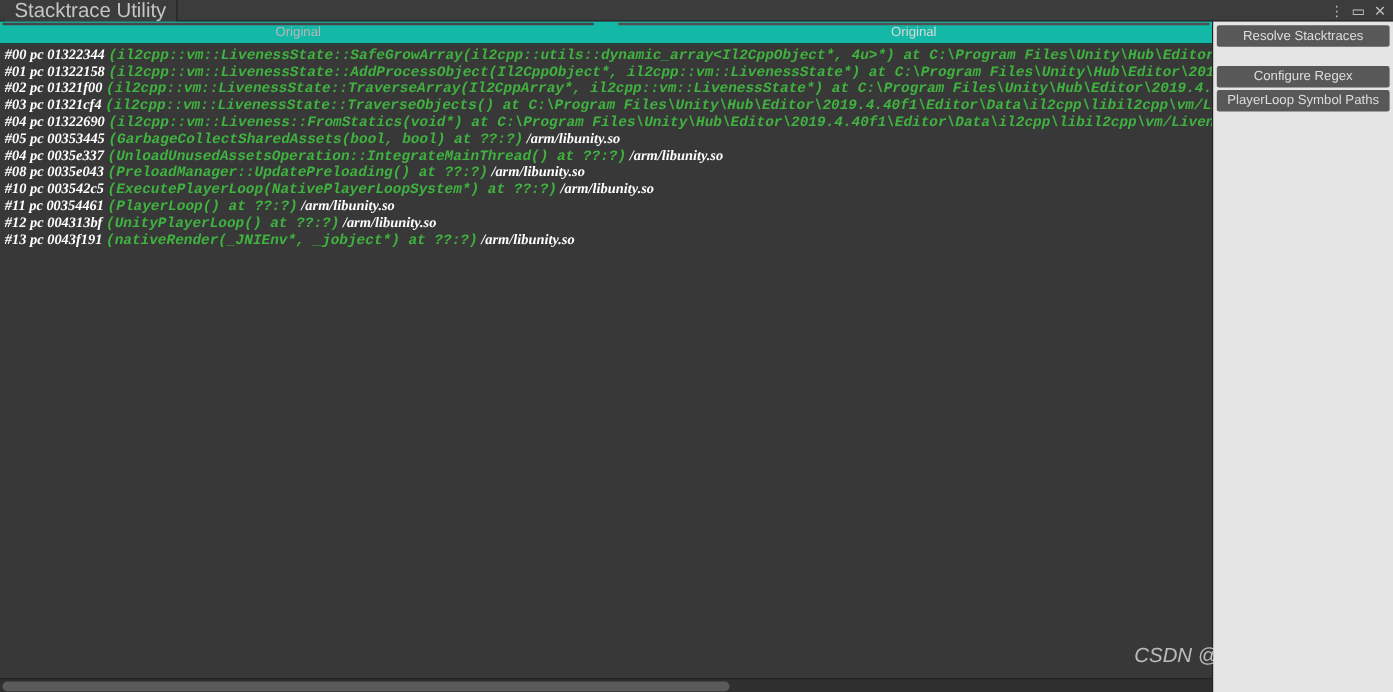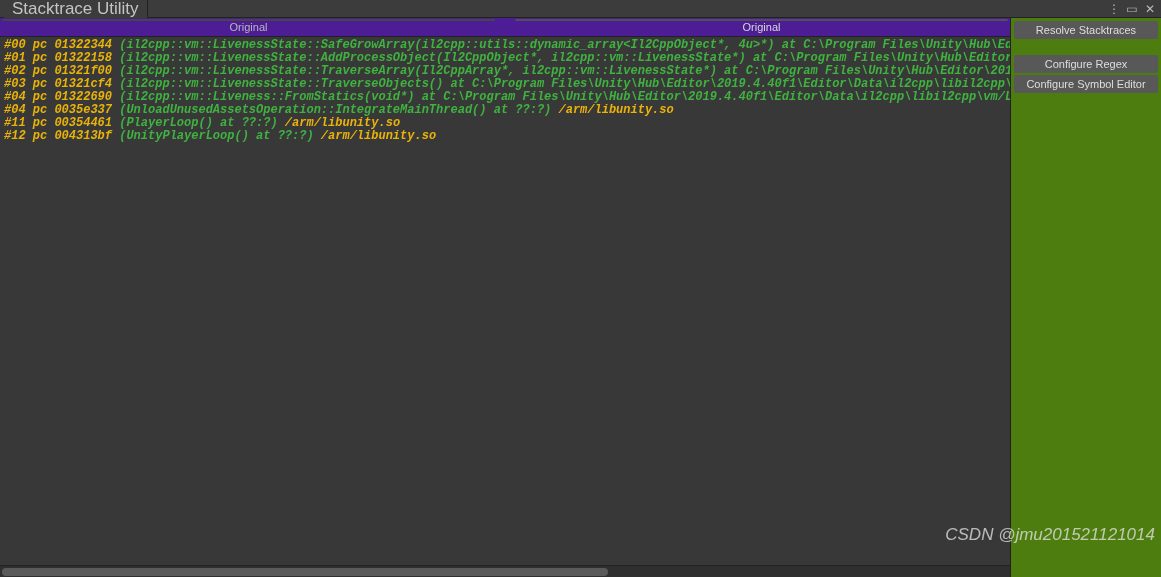--- a/index.html
+++ b/index.html
@@ -44,21 +44,21 @@
   .left {
     flex: 1;
     min-width: 0;
     display: flex;
     flex-direction: column;
     border-right: 1px solid #222;
   }
   .tabs {
     display: flex;
     height: 19px;
-    background: #4c1d95;
+    background: #14b8a6;
     border-bottom: 1px solid #222;
     padding: 1px 2px 15px 2px;
     gap: 20px;
   }
   .tab-btn {
     flex: 1;
     background: #515151;
     color: #d8d8d8;
     text-align: center;
     font-size: 11px;
@@ -74,58 +74,58 @@
     padding: 2px 4px;
     font-family: "Courier New", monospace;
     font-size: 12px;
     line-height: 13px;
     white-space: nowrap;
     font-style: italic;
     font-weight: bold;
     background: #383838;
   }
   .trace-line { white-space: pre; }
-  .t-gray  { color: #eab308; }
+  .t-gray  { color: #ffffff; font-family: Liberation Serif, serif; }
   .t-green { color: #3fb23f; }
   .scrollbar-h {
     height: 12px;
     background: #2f2f2f;
     position: relative;
     border-top: 1px solid #222;
   }
   .scrollbar-thumb {
     position: absolute;
     left: 2px; top: 2px;
     height: 8px;
     width: 60%;
     background: #5a5a5a;
     border-radius: 4px;
   }
   .right {
     width: 150px;
-    background: #4d7c0f;
+    background: #e5e5e5;
     display: flex;
     flex-direction: column;
     padding-top: 2px;
   }
   .side-btn {
     background: #585858;
     color: #dedede;
     text-align: center;
     font-size: 11px;
     line-height: 18px;
     margin: 1px 3px;
     border-radius: 2px;
     cursor: pointer;
   }
   .side-gap { height: 14px; }
   .watermark {
     position: absolute;
     right: 6px;
-    bottom: 32px;
+    bottom: 20px;
     font-size: 17px;
     color: rgba(230,230,230,0.75);
     font-style: italic;
     font-family: Arial, sans-serif;
     pointer-events: none;
   }
 </style>
 </head>
 <body>
 
@@ -142,29 +142,33 @@
     <div class="tabs">
       <div class="tab-btn inactive">Original</div>
       <div class="tab-btn">Original</div>
     </div>
     <div class="trace-area" id="trace">
         <div class="trace-line"><span class="t-gray">#00 pc 01322344 </span><span class="t-green">(il2cpp::vm::LivenessState::SafeGrowArray(il2cpp::utils::dynamic_array&lt;Il2CppObject*, 4u&gt;*) at C:\Program Files\Unity\Hub\Editor\2019.4.40f1\Editor\Dat</span><span class="t-gray"></span></div>
         <div class="trace-line"><span class="t-gray">#01 pc 01322158 </span><span class="t-green">(il2cpp::vm::LivenessState::AddProcessObject(Il2CppObject*, il2cpp::vm::LivenessState*) at C:\Program Files\Unity\Hub\Editor\2019.4.40f1\Editor\Data\il</span><span class="t-gray"></span></div>
         <div class="trace-line"><span class="t-gray">#02 pc 01321f00 </span><span class="t-green">(il2cpp::vm::LivenessState::TraverseArray(Il2CppArray*, il2cpp::vm::LivenessState*) at C:\Program Files\Unity\Hub\Editor\2019.4.40f1\Editor\Data\il2cpp</span><span class="t-gray"></span></div>
         <div class="trace-line"><span class="t-gray">#03 pc 01321cf4 </span><span class="t-green">(il2cpp::vm::LivenessState::TraverseObjects() at C:\Program Files\Unity\Hub\Editor\2019.4.40f1\Editor\Data\il2cpp\libil2cpp\vm/Liveness.cpp:147)</span></div>
         <div class="trace-line"><span class="t-gray">#04 pc 01322690 </span><span class="t-green">(il2cpp::vm::Liveness::FromStatics(void*) at C:\Program Files\Unity\Hub\Editor\2019.4.40f1\Editor\Data\il2cpp\libil2cpp\vm/Liveness.cpp:490)</span></div>
+        <div class="trace-line"><span class="t-gray">#05 pc 00353445 </span><span class="t-green">(GarbageCollectSharedAssets(bool, bool) at ??:?)</span><span class="t-gray"> /arm/libunity.so</span></div>
         <div class="trace-line"><span class="t-gray">#04 pc 0035e337 </span><span class="t-green">(UnloadUnusedAssetsOperation::IntegrateMainThread() at ??:?)</span><span class="t-gray"> /arm/libunity.so</span></div>
+        <div class="trace-line"><span class="t-gray">#08 pc 0035e043 </span><span class="t-green">(PreloadManager::UpdatePreloading() at ??:?)</span><span class="t-gray"> /arm/libunity.so</span></div>
+        <div class="trace-line"><span class="t-gray">#10 pc 003542c5 </span><span class="t-green">(ExecutePlayerLoop(NativePlayerLoopSystem*) at ??:?)</span><span class="t-gray"> /arm/libunity.so</span></div>
         <div class="trace-line"><span class="t-gray">#11 pc 00354461 </span><span class="t-green">(PlayerLoop() at ??:?)</span><span class="t-gray"> /arm/libunity.so</span></div>
         <div class="trace-line"><span class="t-gray">#12 pc 004313bf </span><span class="t-green">(UnityPlayerLoop() at ??:?)</span><span class="t-gray"> /arm/libunity.so</span></div>
+        <div class="trace-line"><span class="t-gray">#13 pc 0043f191 </span><span class="t-green">(nativeRender(_JNIEnv*, _jobject*) at ??:?)</span><span class="t-gray"> /arm/libunity.so</span></div>
       </div>
     <div class="scrollbar-h">
       <div class="scrollbar-thumb"></div>
     </div>
   </div>
   <div class="right">
     <div class="side-btn">Resolve Stacktraces</div>
     <div class="side-gap"></div>
     <div class="side-btn">Configure Regex</div>
-    <div class="side-btn">Configure Symbol Editor</div>
+    <div class="side-btn">PlayerLoop Symbol Paths</div>
   </div>
 </div>
 
 <div class="watermark">CSDN @jmu201521121014</div>
 
 </body></html>

